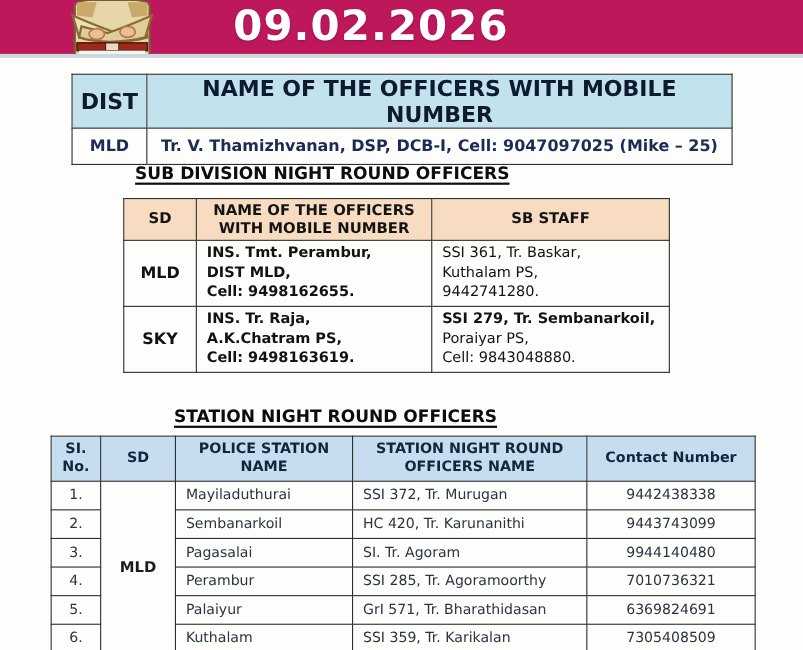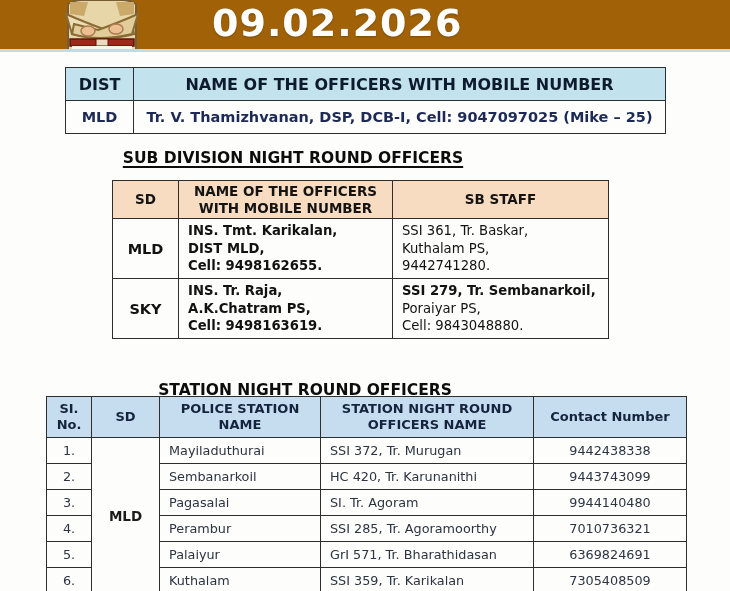--- a/index.html
+++ b/index.html
@@ -5,21 +5,21 @@
   * { margin:0; padding:0; box-sizing:border-box; }
   html,body { background:#e9e9e9; }
   .page {
     position:relative; width:730px; height:591px; overflow:hidden;
     background:#fdfdfc; font-family:"DejaVu Sans","Liberation Sans",sans-serif;
   }
 
   
   .banner {
     position:absolute; left:0; top:0; width:730px; height:52px;
-    background:#a16207; border-bottom:3px solid #c3dae1; overflow:hidden;
+    background:#be185d; border-bottom:3px solid #c3dae1; overflow:hidden;
   }
   .date-heading {
     position:absolute; left:212px; top:1px; width:236px; text-align:center;
     font-size:38px; font-weight:800; color:#fff; letter-spacing:1px;
     text-shadow:0 1px 2px rgba(0,0,0,.25);
   }
 
   
   .officer { position:absolute; left:58px; top:0; width:88px; height:50px; }
 
@@ -48,21 +48,21 @@
   table { border-collapse:collapse; table-layout:fixed; position:absolute; }
   td, th { border:1px solid #2e2e2e; overflow:hidden; }
   .heading {
     position:absolute; left:0; width:586px; text-align:center;
     font-size:15.5px; font-weight:bold; color:#0d0d0d;
     text-decoration:underline; text-underline-offset:3px; text-decoration-thickness:2px;
   }
 
   
   .t1 { left:65px; top:67px; width:600px; }
-  .t1 th { background:#c2e2ee; height:33px; font-size:16px; color:#0e1a2e; }
+  .t1 th { background:#c2e2ee; height:33px; font-size:20px; color:#0e1a2e; }
   .t1 td { height:33px; font-size:14.5px; font-weight:bold; color:#1c2a55; text-align:center; }
 
   
   .t2 { left:112px; top:180px; width:496px; }
   .t2 th { background:#f8dcc1; height:38px; font-size:13.5px; color:#141414; line-height:1.25; }
   .t2 td { height:60px; font-size:13.2px; color:#121212; vertical-align:middle; }
   .t2 td.sd { text-align:center; font-weight:bold; font-size:14.5px; }
   .t2 td.lines { padding:3px 6px 3px 9px; line-height:1.32; }
   .t2 .ln { display:block; }
   .t2 .b { font-weight:bold; }
@@ -128,21 +128,21 @@
       </colgroup>
     <tbody>
         <tr>
       <th>SD</th>
       <th>NAME OF THE OFFICERS WITH MOBILE NUMBER</th>
       <th>SB STAFF</th>
     </tr>
     <tr>
       <td class="sd">MLD</td>
       <td class="lines">
-        <span class="ln b">INS. Tmt. Karikalan,</span>
+        <span class="ln b">INS. Tmt. Perambur,</span>
         <span class="ln b">DIST MLD,</span>
         <span class="ln b">Cell: 9498162655.</span>
       </td>
       <td class="lines">
         <span class="ln">SSI 361, Tr. Baskar,</span>
         <span class="ln">Kuthalam PS,</span>
         <span class="ln">9442741280.</span>
       </td>
     </tr>
     <tr>
@@ -154,21 +154,21 @@
       </td>
       <td class="lines">
         <span class="ln b">SSI 279, Tr. Sembanarkoil,</span>
         <span class="ln">Poraiyar PS,</span>
         <span class="ln">Cell: 9843048880.</span>
       </td>
     </tr>
   </tbody>
     </table>
 
-  <div class="heading" style="top:381px;padding-left:24px;">STATION NIGHT ROUND OFFICERS</div>
+  <div class="heading" style="top:370px;padding-left:24px;">STATION NIGHT ROUND OFFICERS</div>
 
   <table class="t3">
     <colgroup>
       <col style="width:45px">
         <col style="width:68px">
         <col style="width:161px">
       <col style="width:213px">
         <col style="width:153px">
     </colgroup>
     <tbody>

